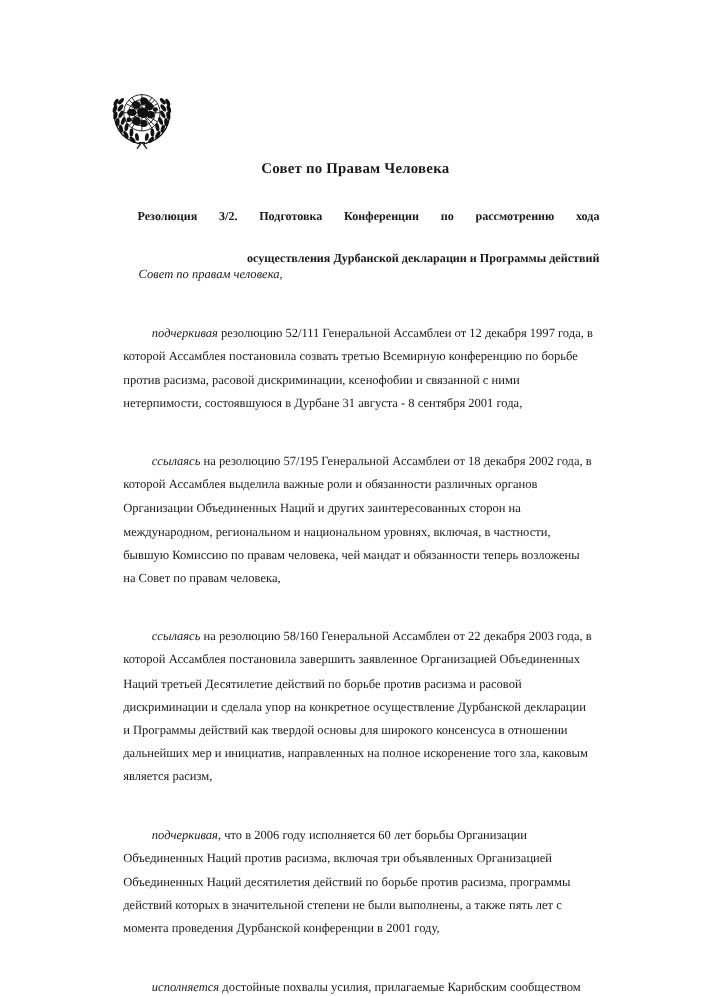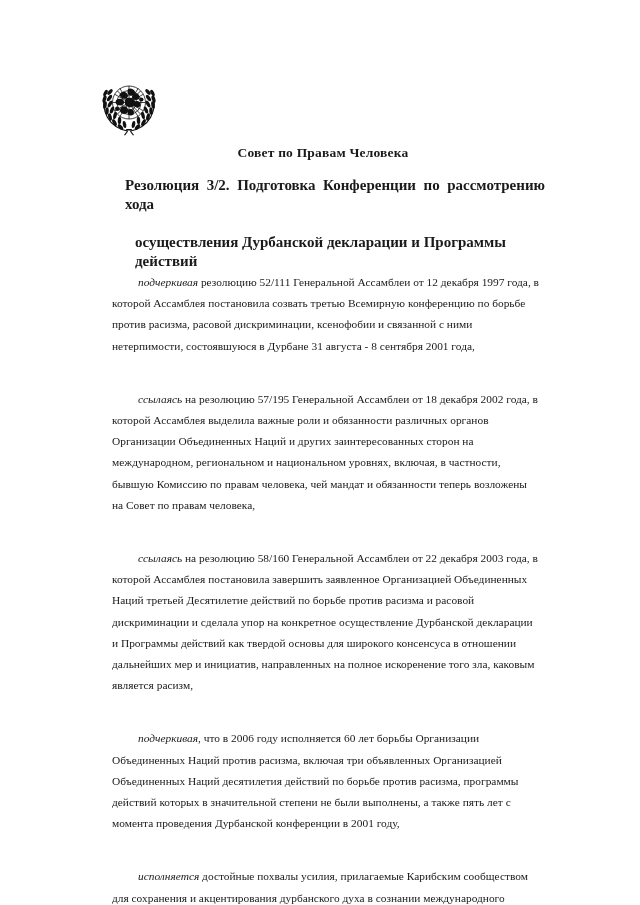--- a/index.html
+++ b/index.html
@@ -38,42 +38,42 @@
     width: 446px;
     text-align: center;
     font-size: 13.5px;
     font-weight: bold;
     letter-spacing: 0.2px;
     line-height: 18px;
   }
   .resolution-title {
     position: absolute;
     left: 125px;
-    top: 176px;
+    top: 188px;
     width: 420px;
-    font-size: 15px;
+    font-size: 11px;
     font-weight: bold;
     line-height: 19px;
     text-align: justify;
     text-justify: inter-word;
     text-indent: 0;
     padding-left: 0;
   }
   .resolution-title .rt-line1 {
     display: block;
     text-align: justify;
   }
   .resolution-title .rt-line1::after {
     content: "";
     display: inline-block;
     width: 100%;
   }
   .resolution-title .rt-line2 {
     display: block;
-    text-align: left;
+    text-align: right;
     padding-left: 10px;
   }
 
   
   .body-text {
     position: absolute;
     left: 100px;
     top: 240px;
     width: 452px;
     font-size: 11.4px;
@@ -179,20 +179,21 @@
 
   <div class="org-title">Совет по Правам Человека</div>
 
   <div class="resolution-title">
     <span class="rt-line1">Резолюция 3/2. Подготовка Конференции по рассмотрению хода</span>
     <span class="rt-line2">осуществления Дурбанской декларации и Программы действий</span>
   </div>
 
   <div class="body-text">
 
+    <p class="salutation">Совет по правам человека,</p>
 
     <p class="para">
       <span class="lead">подчеркивая</span><span> резолюцию 52/111 Генеральной Ассамблеи от 12 декабря 1997 года, в которой Ассамблея постановила созвать третью Всемирную конференцию по борьбе против расизма, расовой дискриминации, ксенофобии и связанной с ними нетерпимости, состоявшуюся в Дурбане 31 августа - 8 сентября 2001 года,</span>
     </p>
 
     <p class="para">
       <span class="lead">ссылаясь</span><span> на резолюцию 57/195 Генеральной Ассамблеи от 18 декабря 2002 года, в которой Ассамблея выделила важные роли и обязанности различных органов Организации Объединенных Наций и других заинтересованных сторон на международном, региональном и национальном уровнях, включая, в частности, бывшую Комиссию по правам человека, чей мандат и обязанности теперь возложены на Совет по правам человека,</span>
     </p>
 
     <p class="para">

